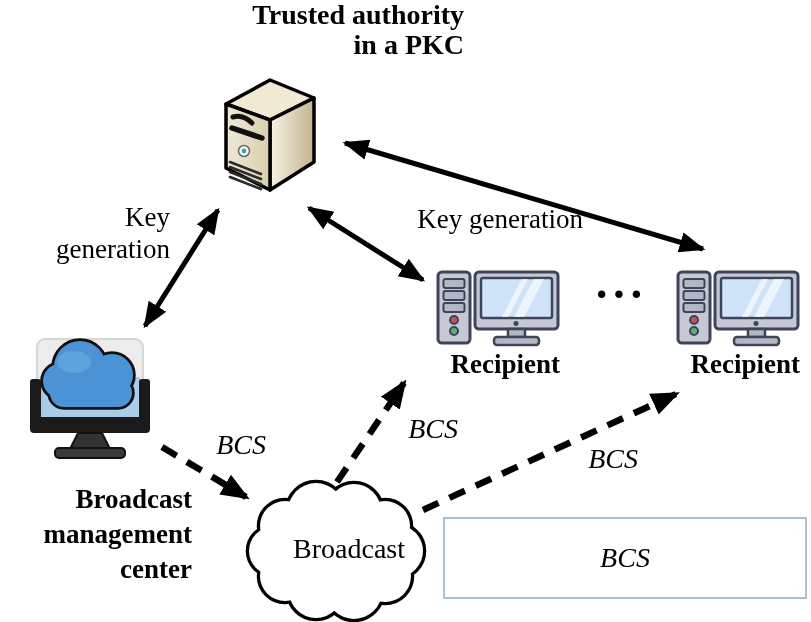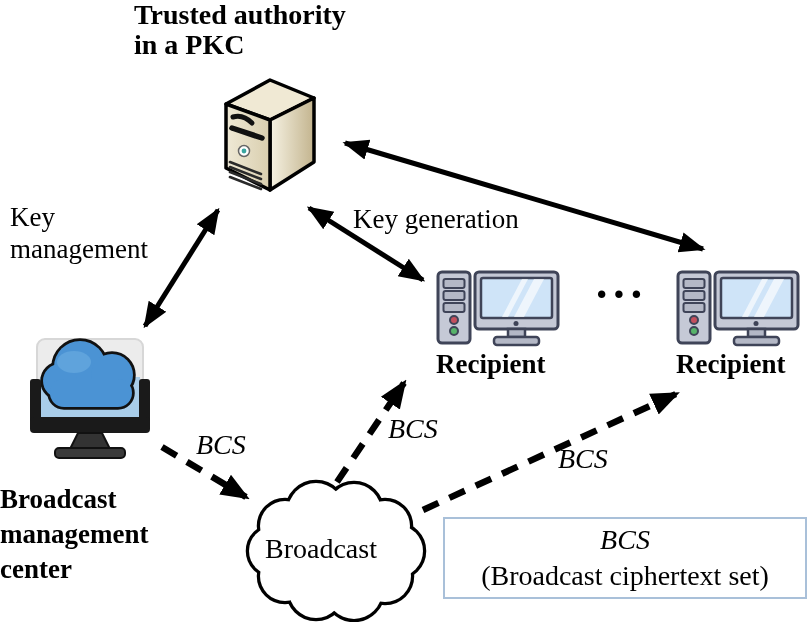--- a/index.html
+++ b/index.html
@@ -1,21 +1,21 @@
 <!DOCTYPE html>
 <html><head>
 <meta charset="utf-8">
 <style>
   html,body{margin:0;padding:0;background:#fff;}
   #canvas{
     position:relative;width:811px;height:622px;background:#ffffff;
     font-family:"Liberation Serif","DejaVu Serif",serif;color:#000;overflow:hidden;
   }
   .abs{position:absolute;}
-  .lbl{position:absolute;text-align:left;line-height:1.18;}
+  .lbl{position:absolute;text-align:right;line-height:1.18;}
   .bold{font-weight:bold;}
   .italic{font-style:italic;}
   .preline{white-space:pre-line;}
   .nowrap{white-space:nowrap;}
   .fs28{font-size:28px;}
   .fs27{font-size:27px;}
   .legend-box{
     position:absolute;left:443px;top:517px;width:360px;height:78px;
     border:2px solid #a9c0d9;background:#ffffff;
     display:flex;flex-direction:column;justify-content:center;align-items:center;
@@ -173,21 +173,21 @@
     <g stroke="#3f4458" stroke-width="2.5" fill="#b4b8c6">
       <rect x="72" y="59" width="17" height="8"></rect>
       <rect x="58" y="67" width="45" height="8" rx="3"></rect>
     </g>
   </svg>
 
   <div class="lbl bold fs28 preline" style="left:134px;top:0;width:330px;line-height:1.07">Trusted authority
 in a PKC</div>
 
   <div class="lbl fs27 preline" style="left:10px;top:202px;width:160px">Key
-management</div>
+generation</div>
 
   <div class="lbl fs27 nowrap" style="left:353px;top:204px;width:230px">Key generation</div>
 
   <div class="lbl bold fs27" style="left:436px;top:349px;width:124px">Recipient</div>
 
   <div class="lbl bold fs27" style="left:676px;top:349px;width:124px">Recipient</div>
 
   <div style="position:absolute;left:580px;top:268px;width:80px;text-align:center;font-size:46px;font-weight:bold;letter-spacing:2px;">···</div>
 
   <div class="lbl bold fs27 preline" style="left:0px;top:482px;width:192px;line-height:1.3">Broadcast
@@ -197,16 +197,15 @@
   <div class="lbl italic fs28" style="left:196px;top:428px;width:70px">BCS</div>
 
   <div class="lbl italic fs28" style="left:388px;top:412px;width:70px">BCS</div>
 
   <div class="lbl italic fs28" style="left:558px;top:442px;width:80px">BCS</div>
 
   <div class="lbl fs28" style="left:265px;top:532px;width:140px">Broadcast</div>
 
   <div class="legend-box">
     <div class="italic fs28">BCS</div>
-    <div class="fs28">(Broadcast ciphertext set)</div>
   </div>
 
 </div>
 
 </body></html>

